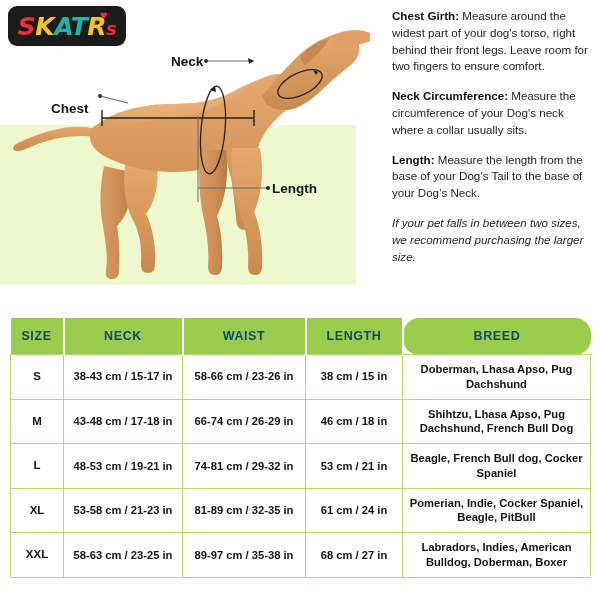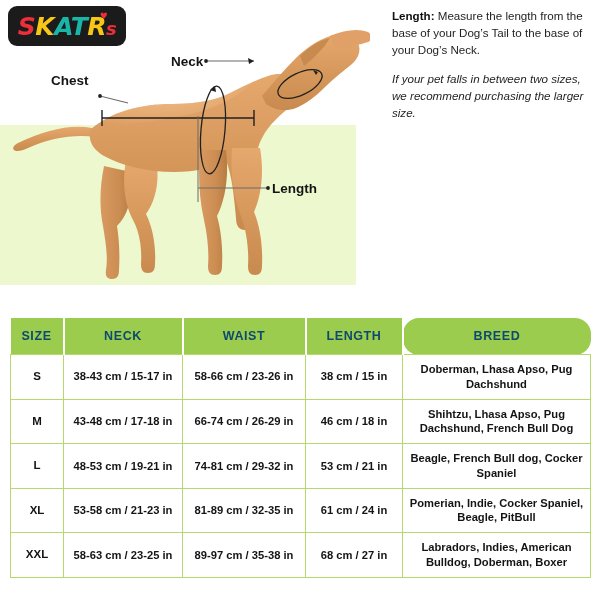--- a/index.html
+++ b/index.html
@@ -51,21 +51,21 @@
   #dog-art { position: absolute; left: 0; top: 0; width: 370px; height: 300px; z-index: 3; }
 
   
   .meas-label {
     position: absolute; z-index: 5;
     font-family: "Liberation Sans", sans-serif;
     font-weight: bold; font-size: 13.5px; color: #141414;
     white-space: nowrap;
   }
   #label-neck  { left: 171px; top: 54px; }
-  #label-chest { left: 51px;  top: 73px; }
+  #label-chest { left: 51px;  top: 101px; }
   #label-length{ left: 272px; top: 181px; }
 
   
   #text-col {
     position: absolute; left: 392px; top: 8px;
     width: 200px;
     font-size: 11.6px; line-height: 1.45; color: #1e1e1e;
   }
   #text-col p { margin-bottom: 13px; }
   #text-col b { font-weight: bold; color: #101010; }
@@ -189,20 +189,26 @@
       <line x1="198" y1="188" x2="268" y2="188" stroke="#6a6a6a" stroke-width="1"></line>
       <circle cx="268" cy="188" r="1.9" fill="#202020"></circle>
     </svg>
 
     <div class="meas-label" id="label-neck">Neck</div>
     <div class="meas-label" id="label-chest">Chest</div>
     <div class="meas-label" id="label-length">Length</div>
 
     <div id="text-col">
       <p>
+        <b>Chest Girth:</b><span> Measure around the widest part of your dog's torso, right behind their front legs. Leave room for two fingers to ensure comfort.</span>
+      </p>
+      <p>
+        <b>Neck Circumference:</b><span> Measure the circumference of your Dog's neck where a collar usually sits.</span>
+      </p>
+      <p>
         <b>Length:</b><span> Measure the length from the base of your Dog’s Tail to the base of your Dog’s Neck.</span>
       </p>
       <p id="note">If your pet falls in between two sizes, we recommend purchasing the larger size.</p>
     </div>
   </div>
 
   <table id="size-table">
     <colgroup>
       <col class="col-size">
         <col class="col-neck">

